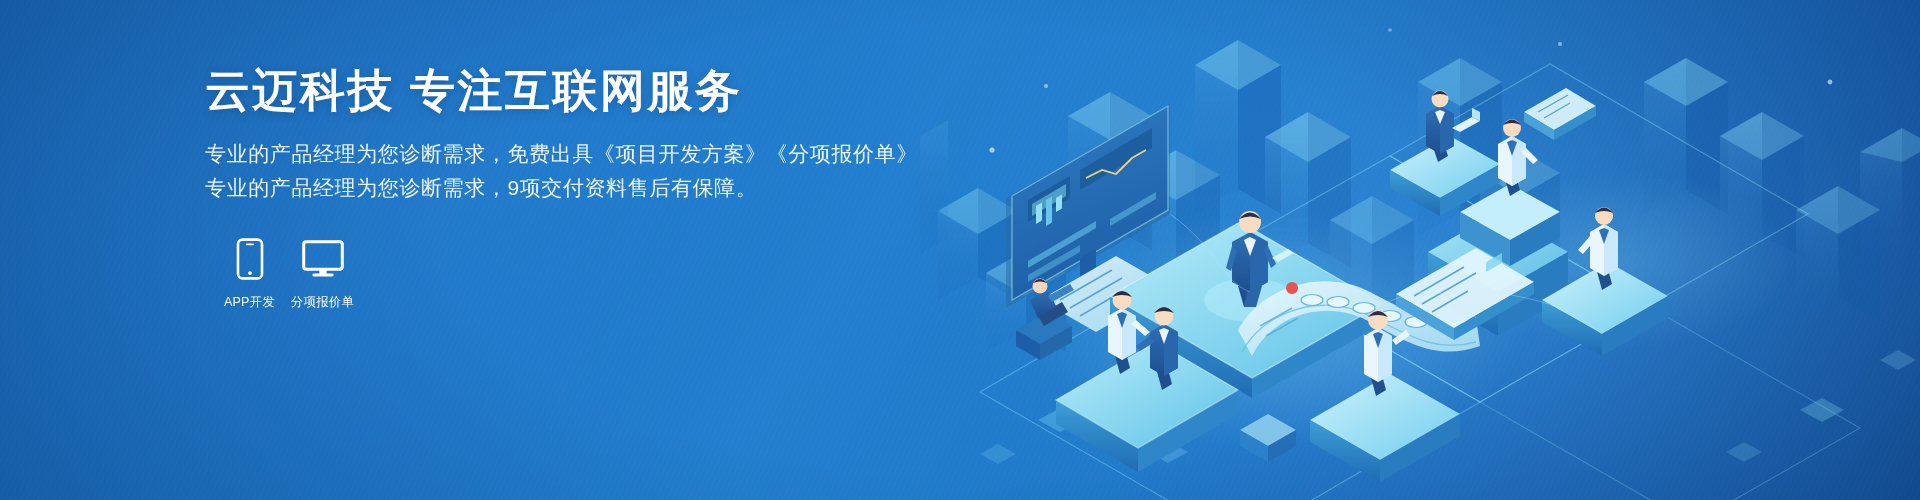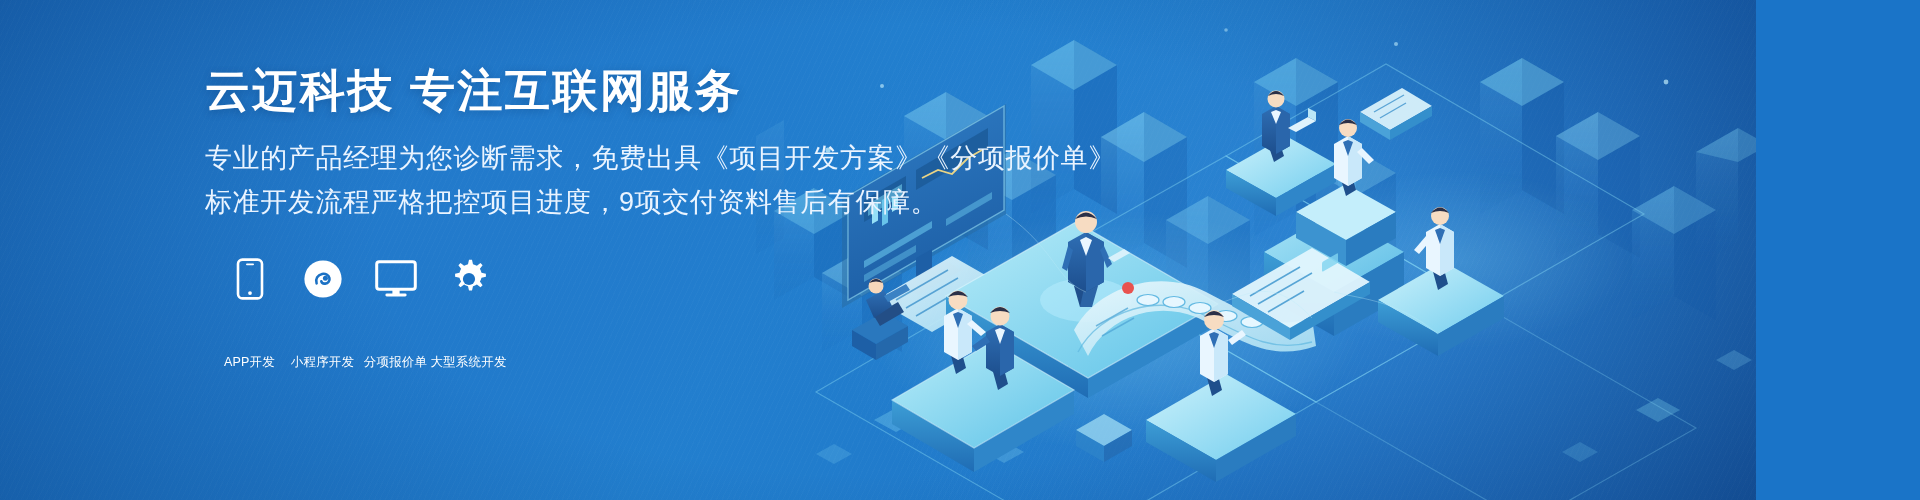--- a/index.html
+++ b/index.html
@@ -5,21 +5,21 @@
 <style>
   * { margin:0; padding:0; box-sizing:border-box; }
   html,body { width:1920px; height:500px; overflow:hidden; }
   body {
     font-family:"Liberation Sans", sans-serif;
     background:#1a74c8;
   }
 
   #banner {
     position:relative;
-    width:1756px; height:500px;
+    width:1920px; height:500px;
     overflow:hidden;
     background:
       radial-gradient(ellipse 900px 620px at 78% 52%, rgba(60,150,225,0.55) 0%, rgba(60,150,225,0.0) 62%),
       radial-gradient(ellipse 1300px 780px at 22% 38%, rgba(36,124,205,0.85) 0%, rgba(26,104,190,0.0) 70%),
       linear-gradient(120deg, #1560b4 0%, #1b71c4 22%, #2180cf 45%, #1f79c9 62%, #1a65b8 82%, #15539f 100%);
   }
 
   
   #banner::before {
     content:"";
@@ -47,21 +47,21 @@
     font-size:45px;
     line-height:1.12;
     font-weight:bold;
     color:#ffffff;
     letter-spacing:2.5px;
     white-space:nowrap;
     text-shadow:0 2px 8px rgba(8,45,95,0.30);
   }
   .sub{
     margin-top:21px;
-    font-size:27px;
+    font-size:21px;
     line-height:1.62;
     color:#eaf4ff;
     letter-spacing:0.6px;
     white-space:nowrap;
     font-weight:normal;
   }
   .sub .line{ display:block; }
 
   
   .icon-row{
@@ -69,21 +69,20 @@
     align-items:flex-start;
     margin-top:32px;
     margin-left:8px;
   }
   .icon-item{
     width:73px;
     display:flex;
     flex-direction:column;
     align-items:center;
     cursor:pointer;
-    gap:40px;
   }
   .icon-box{
     height:44px;
     display:flex; align-items:center; justify-content:center;
   }
   .icon-box svg{ display:block; overflow:visible; }
   .icon-label{
     margin-top:13px;
     font-size:12.5px;
     color:#ffffff;
@@ -461,70 +460,46 @@
     </g>
   </svg>
   </div>
 
   <div class="text-col">
 
     <h1 class="headline">云迈科技 专注互联网服务</h1>
 
     <div class="sub">
       <span class="line">专业的产品经理为您诊断需求，免费出具《项目开发方案》《分项报价单》</span>
-      <span class="line">标准开发流程严格把控项目进度，9项交付资料售后有保障。</span>
+      <span class="line">专业的产品经理为您诊断需求，9项交付资料售后有保障。</span>
     </div>
 
     <div class="icon-row">
 
       <div class="icon-item">
         <span class="icon-box">
           <svg width="28" height="42" viewBox="0 0 28 42" fill="none">
             <rect x="2" y="1.6" width="24" height="38.8" rx="4.4" stroke="#ffffff" stroke-width="2.6"></rect>
             <rect x="10" y="5.4" width="8" height="1.9" rx="0.95" fill="#ffffff"></rect>
             <circle cx="14" cy="35.1" r="1.9" fill="#ffffff"></circle>
           </svg>
         </span>
         <span class="icon-label">APP开发</span>
       </div>
 
-      <div class="icon-item">
-        <span class="icon-box">
-          <svg width="40" height="40" viewBox="0 0 40 40" fill="none">
-            <circle cx="20" cy="20" r="18.6" fill="#ffffff"></circle>
-            <path d="M13.6 24.4 c-1.6 -4.1 1.1 -8.6 5.5 -9.5 c3.4 -0.7 6.6 1.2 7.3 4.1 c0.7 2.7 -1.2 5.3 -4.2 5.6 c-2 0.2 -3.6 -0.8 -3.9 -2.3" stroke="#1b71c4" stroke-width="2.6" stroke-linecap="round"></path>
-            <circle cx="22.4" cy="19.2" r="2.5" fill="#1b71c4"></circle>
-          </svg>
-        </span>
-        <span class="icon-label">小程序开发</span>
-      </div>
 
 
       <div class="icon-item">
         <span class="icon-box">
           <svg width="42" height="38" viewBox="0 0 42 38" fill="none">
             <rect x="1.7" y="1.7" width="38.6" height="27.6" rx="2.6" stroke="#ffffff" stroke-width="3"></rect>
             <rect x="17.4" y="29.6" width="7.2" height="4.4" fill="#ffffff"></rect>
             <rect x="10.4" y="33.6" width="21.2" height="2.9" rx="1.45" fill="#ffffff"></rect>
           </svg>
         </span>
         <span class="icon-label">分项报价单</span>
       </div>
 
-      <div class="icon-item">
-        <span class="icon-box">
-          <svg width="40" height="40" viewBox="0 0 40 40" fill="none">
-            <path d="M20 0.8 l3.0 0 l1.0 4.4 a15.6 15.6 0 0 1 3.9 1.6 l3.6 -2.7 l2.1 2.1 l-2.7 3.6
-                     a15.6 15.6 0 0 1 1.6 3.9 l4.4 1.0 l0 3.0 l-4.4 1.0 a15.6 15.6 0 0 1 -1.6 3.9
-                     l2.7 3.6 l-2.1 2.1 l-3.6 -2.7 a15.6 15.6 0 0 1 -3.9 1.6 l-1.0 4.4 l-3.0 0
-                     l-1.0 -4.4 a15.6 15.6 0 0 1 -3.9 -1.6 l-3.6 2.7 l-2.1 -2.1 l2.7 -3.6
-                     a15.6 15.6 0 0 1 -1.6 -3.9 l-4.4 -1.0 l0 -3.0 l4.4 -1.0 a15.6 15.6 0 0 1 1.6 -3.9
-                     l-2.7 -3.6 l2.1 -2.1 l3.6 2.7 a15.6 15.6 0 0 1 3.9 -1.6 Z" fill="#ffffff"></path>
-            <circle cx="20" cy="20" r="6.1" fill="#1b71c4"></circle>
-          </svg>
-        </span>
-        <span class="icon-label">大型系统开发</span>
-      </div>
 
     </div>
   </div>
 
 </div>
 
 </body></html>

